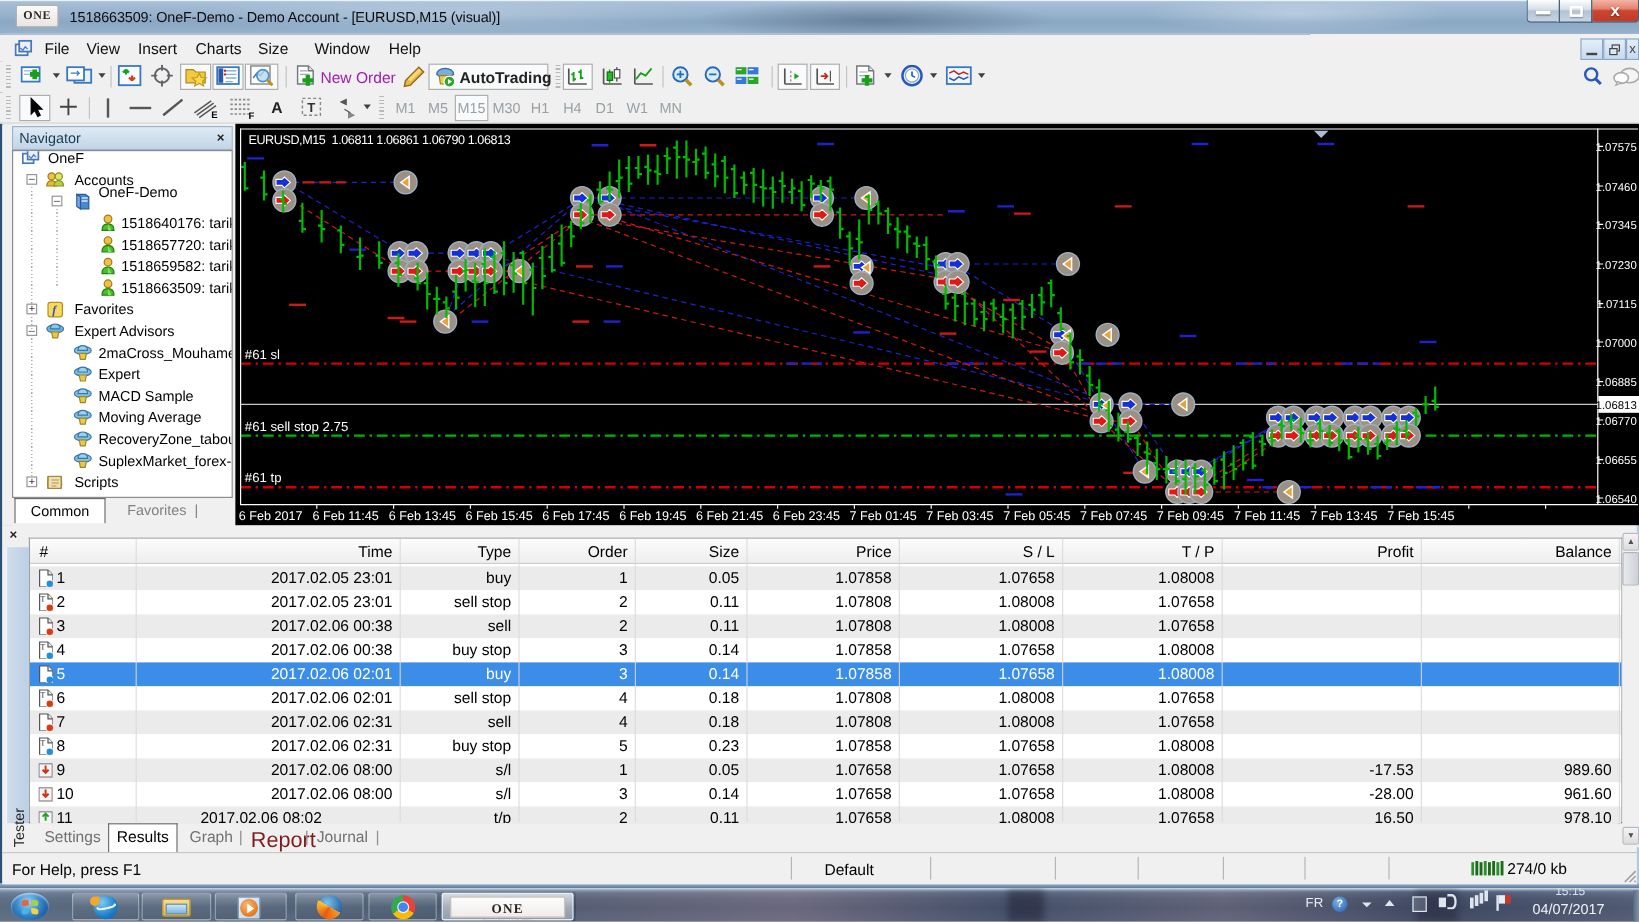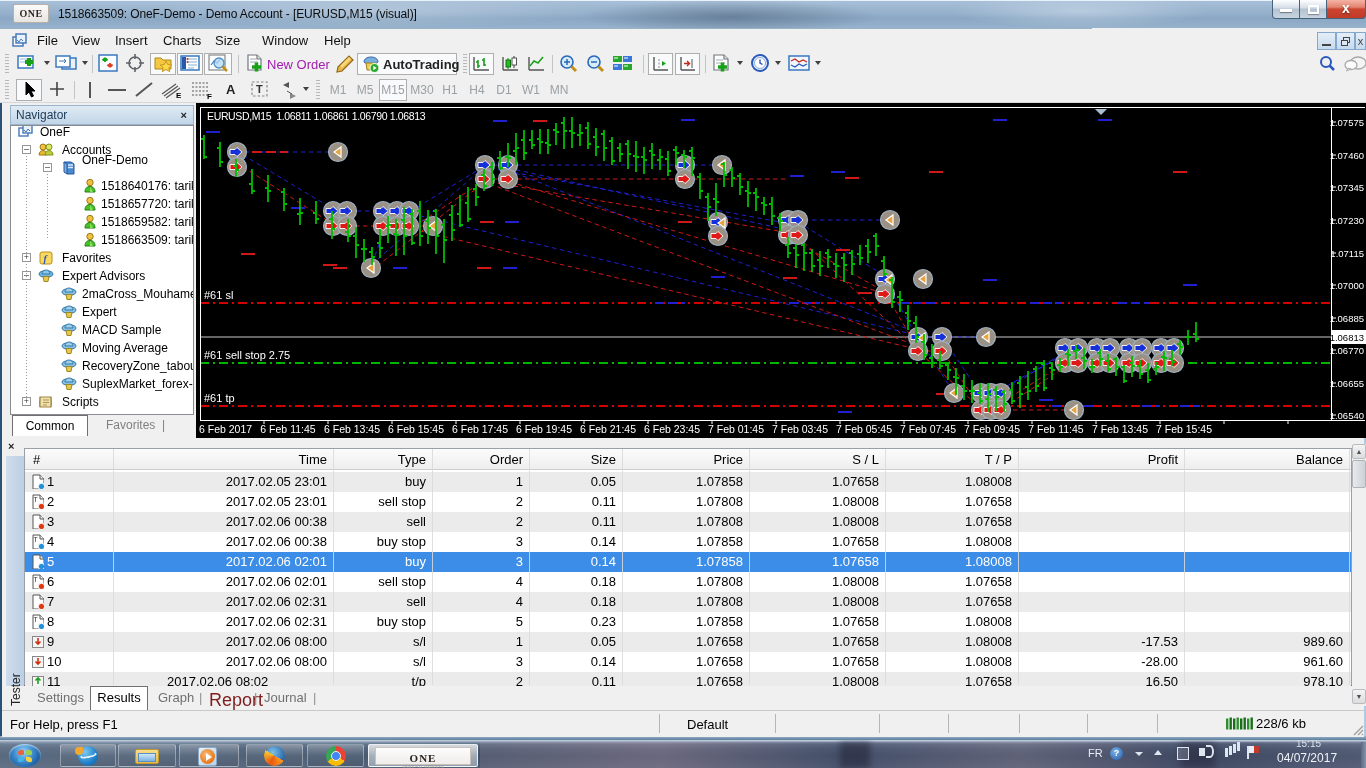--- a/index.html
+++ b/index.html
@@ -920,16 +920,16 @@
 <svg class="abs" style="left:1226px;top:716px" width="30" height="16">
 <rect x="0.0" y="2.5" width="2.4" height="11" fill="#2f8f2f"></rect>
 <rect x="3.5" y="1.5" width="2.4" height="12" fill="#1a6e1a"></rect>
 <rect x="7.0" y="2.5" width="2.4" height="11" fill="#1a6e1a"></rect>
 <rect x="10.5" y="1.5" width="2.4" height="12" fill="#2f8f2f"></rect>
 <rect x="14.0" y="2.5" width="2.4" height="11" fill="#1a6e1a"></rect>
 <rect x="17.5" y="1.5" width="2.4" height="12" fill="#1a6e1a"></rect>
 <rect x="21.0" y="2.5" width="2.4" height="11" fill="#2f8f2f"></rect>
 <rect x="24.5" y="1.5" width="2.4" height="12" fill="#1a6e1a"></rect>
 </svg>
-<span class="abs" style="left:1256px;top:716px;font-size:13px;color:#000">228/6 kb</span>
+<span class="abs" style="left:1256px;top:716px;font-size:13px;color:#000">274/0 kb</span>
 <svg class="abs" style="left:1352px;top:724px" width="12" height="12">
 <path d="M11 2 2 11M11 6 6 11M11 10l-1 1" stroke="#a0a0a0" stroke-width="1.4"></path>
   </svg>
 
 </body></html>

